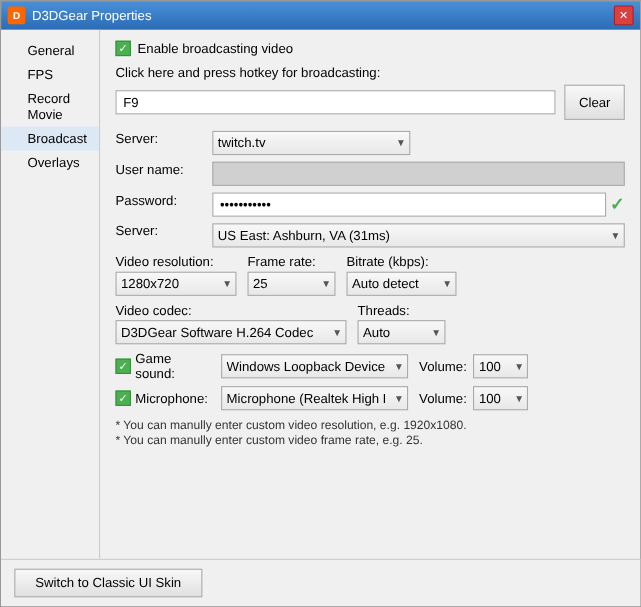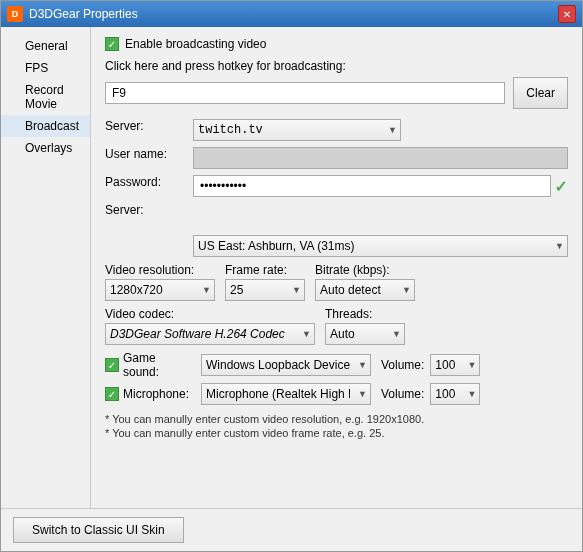--- a/index.html
+++ b/index.html
@@ -192,21 +192,21 @@
       -webkit-appearance: none;
       cursor: pointer;
     }
     .select-arrow {
       position: absolute;
       right: 4px;
       pointer-events: none;
       font-size: 9px;
       color: #555;
     }
-    .server-select select { width: 208px; font-family: Liberation Mono, monospace; }
+    .server-select select { width: 180px; }
     .resolution-section {
       display: flex;
       gap: 10px;
       margin-bottom: 6px;
       align-items: flex-end;
     }
     .res-group {
       display: flex;
       flex-direction: column;
       gap: 2px;
@@ -222,21 +222,21 @@
       display: flex;
       gap: 10px;
       margin-bottom: 6px;
       align-items: flex-end;
     }
     .codec-group {
       display: flex;
       flex-direction: column;
       gap: 2px;
     }
-    .codec-select select { width: 210px; font-style: italic; }
+    .codec-select select { width: 210px; }
     .threads-select select { width: 80px; }
     .audio-row {
       display: flex;
       align-items: center;
       margin-bottom: 4px;
       gap: 6px;
     }
     .audio-label {
       width: 90px;
       font-size: 12px;
@@ -359,21 +359,21 @@
       <div class="form-row">
         <span class="form-label">Password:</span>
         <div class="password-row" style="flex:1;display:flex;align-items:center;gap:4px;">
           <input class="password-input" type="password" value="password123" style="flex: 1 1 0%;">
           <span class="check-green">✓</span>
         </div>
       </div>
 
       <div class="form-row">
         <span class="form-label">Server:</span>
-        <div class="select-wrapper" style="flex:1;margin-top:32px;">
+        <div class="select-wrapper" style="flex:1;">
           <select style="width:100%;">
             <option>US East: Ashburn, VA   (31ms)</option>
             <option>US West: San Francisco</option>
             <option>EU West: Amsterdam</option>
           </select>
           <span class="select-arrow">▼</span>
         </div>
       </div>
 
       <div class="resolution-section">

